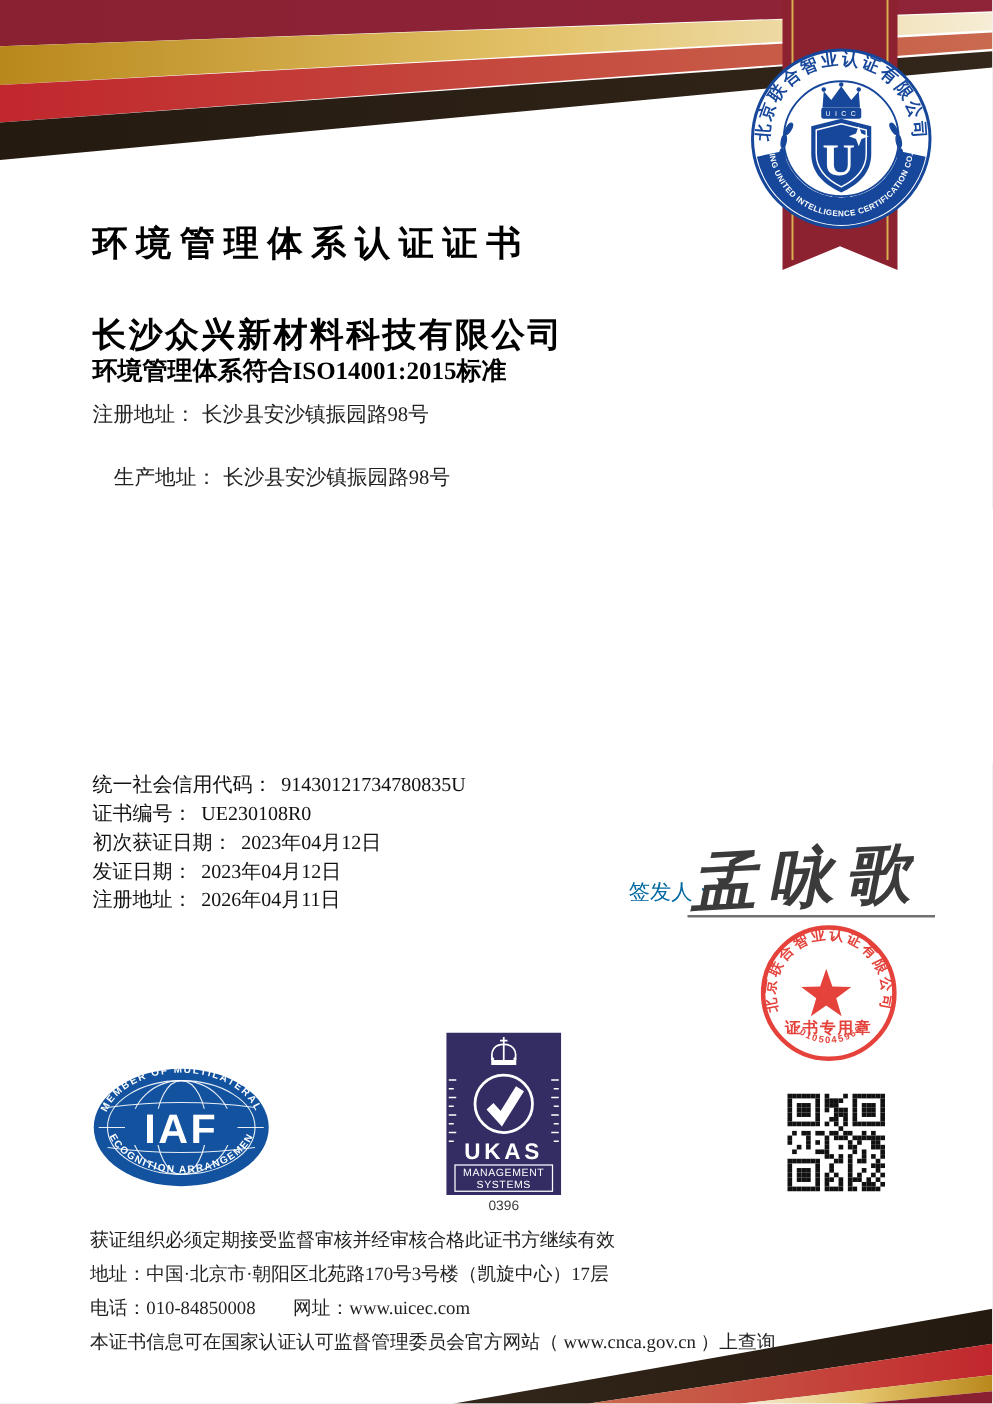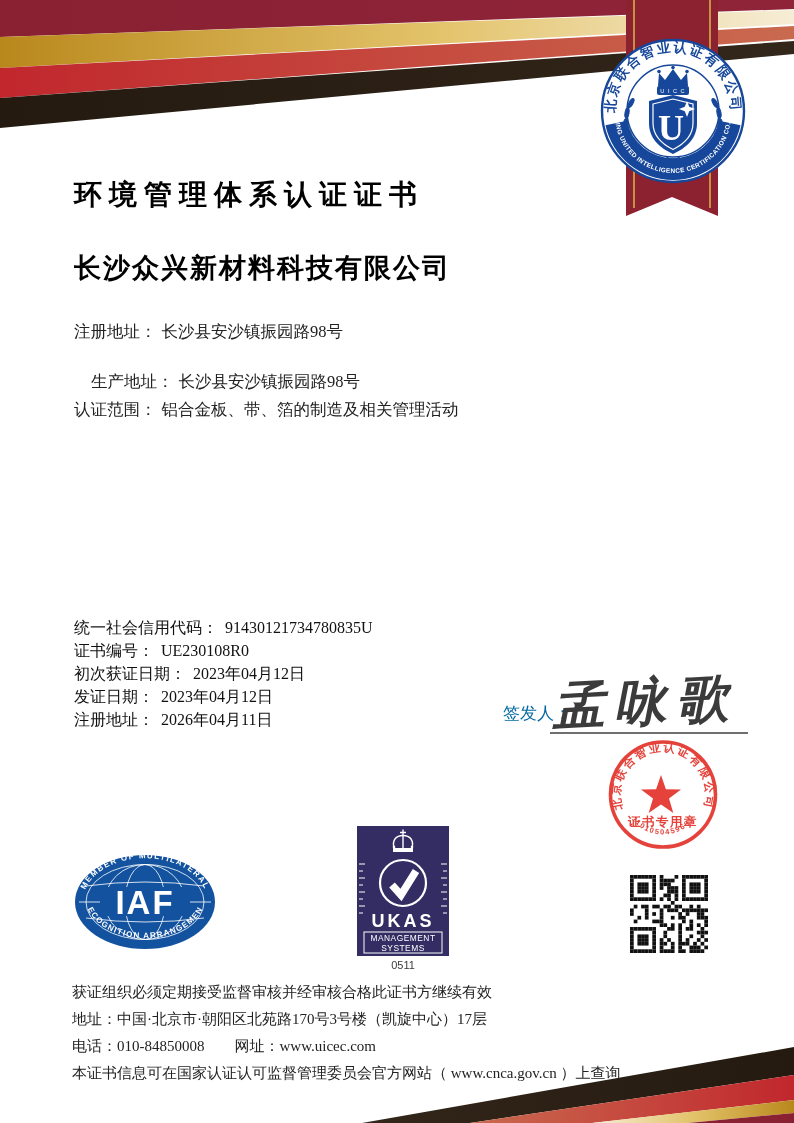--- a/index.html
+++ b/index.html
@@ -123,29 +123,27 @@
         <ellipse cx="30" cy="99" rx="5" ry="2" transform="rotate(-115 30 99)"></ellipse>
         <ellipse cx="35" cy="108" rx="5" ry="2" transform="rotate(-135 35 108)"></ellipse>
         <ellipse cx="43" cy="115" rx="5" ry="2" transform="rotate(-155 43 115)"></ellipse>
       </g>
       <path d="M68,121 Q75,125 82,121" fill="none" stroke-width="1.2"></path>
     </g>
   </svg>
 
   <div class="abs company" style="left:74px;top:250px">长沙众兴新材料科技有限公司</div>
   <div class="abs title" style="left:74px;top:176px">环境管理体系认证证书</div>
+  <div class="abs standard" style="left:74px;top:283px">环境管理体系符合ISO14001:2015标准</div>
 
   <div class="abs line16" style="left:74px;top:321px">
     <span class="lbl">注册地址：</span><span>长沙县安沙镇振园路98号</span>
   </div>
   <div class="abs line16" style="left:91px;top:371px">
     <span class="lbl">生产地址：</span><span>长沙县安沙镇振园路98号</span>
-  </div>
-  <div class="abs line16" style="left:74px;top:399px">
-    <span class="lbl">认证范围：</span><span>铝合金板、带、箔的制造及相关管理活动</span>
   </div>
 
   <div class="abs detail" style="left:74px;top:618px">
     <span class="lbl">统一社会信用代码：</span><span>91430121734780835U</span>
   </div>
   <div class="abs detail" style="left:74px;top:641px">
     <span class="lbl">证书编号：</span><span>UE230108R0</span>
   </div>
   <div class="abs detail" style="left:74px;top:664px">
     <span class="lbl">初次获证日期：</span><span>2023年04月12日</span>
@@ -217,21 +215,21 @@
       <circle cx="37" cy="21" r="1.3" fill="#ffffff" stroke="none"></circle>
       <circle cx="55" cy="21" r="1.3" fill="#ffffff" stroke="none"></circle>
     </g>
     <circle cx="46" cy="57" r="23" fill="none" stroke="#ffffff" stroke-width="2.2"></circle>
     <path d="M35,59 L44,69 L59,45" fill="none" stroke="#ffffff" stroke-width="7.5"></path>
     <text class="sans" x="46" y="101" text-anchor="middle" font-size="18" font-weight="bold" fill="#ffffff" letter-spacing="3">UKAS</text>
     <rect x="7" y="106" width="78" height="21" fill="none" stroke="#ffffff" stroke-width="1"></rect>
     <text class="sans" x="46" y="115" text-anchor="middle" font-size="8.4" fill="#ffffff" letter-spacing="0.5">MANAGEMENT</text>
     <text class="sans" x="46" y="124.5" text-anchor="middle" font-size="8.4" fill="#ffffff" letter-spacing="0.5">SYSTEMS</text>
   </svg>
-  <div class="abs ukas-number" style="left:357px;top:959px;width:92px">0511</div>
+  <div class="abs ukas-number" style="left:357px;top:959px;width:92px">0396</div>
 
   <svg id="qr-svg" class="abs" style="left:627px;top:872px" width="84" height="84" viewBox="0 0 84 84">
     <rect x="0" y="0" width="84" height="84" fill="#ffffff"></rect>
   <rect x="3.00" y="3.00" width="3.71" height="3.71" fill="#111"></rect>
       <rect x="6.71" y="3.00" width="3.71" height="3.71" fill="#111"></rect>
       <rect x="10.43" y="3.00" width="3.71" height="3.71" fill="#111"></rect>
       <rect x="14.14" y="3.00" width="3.71" height="3.71" fill="#111"></rect>
       <rect x="17.86" y="3.00" width="3.71" height="3.71" fill="#111"></rect>
       <rect x="21.57" y="3.00" width="3.71" height="3.71" fill="#111"></rect>
       <rect x="25.29" y="3.00" width="3.71" height="3.71" fill="#111"></rect>

